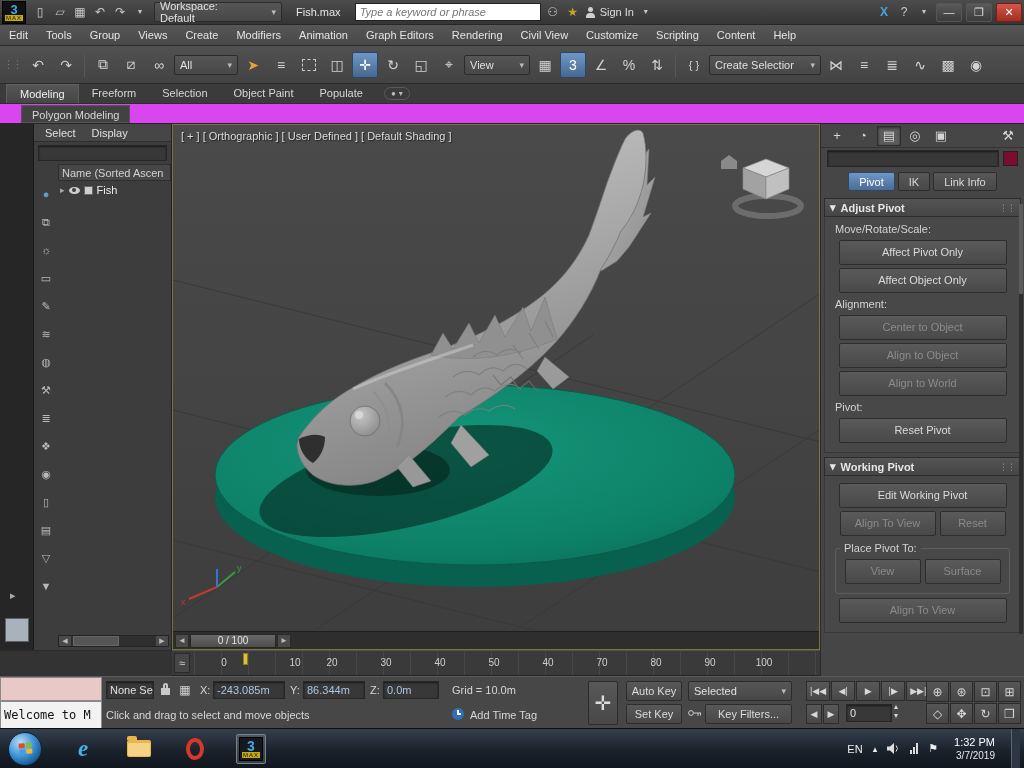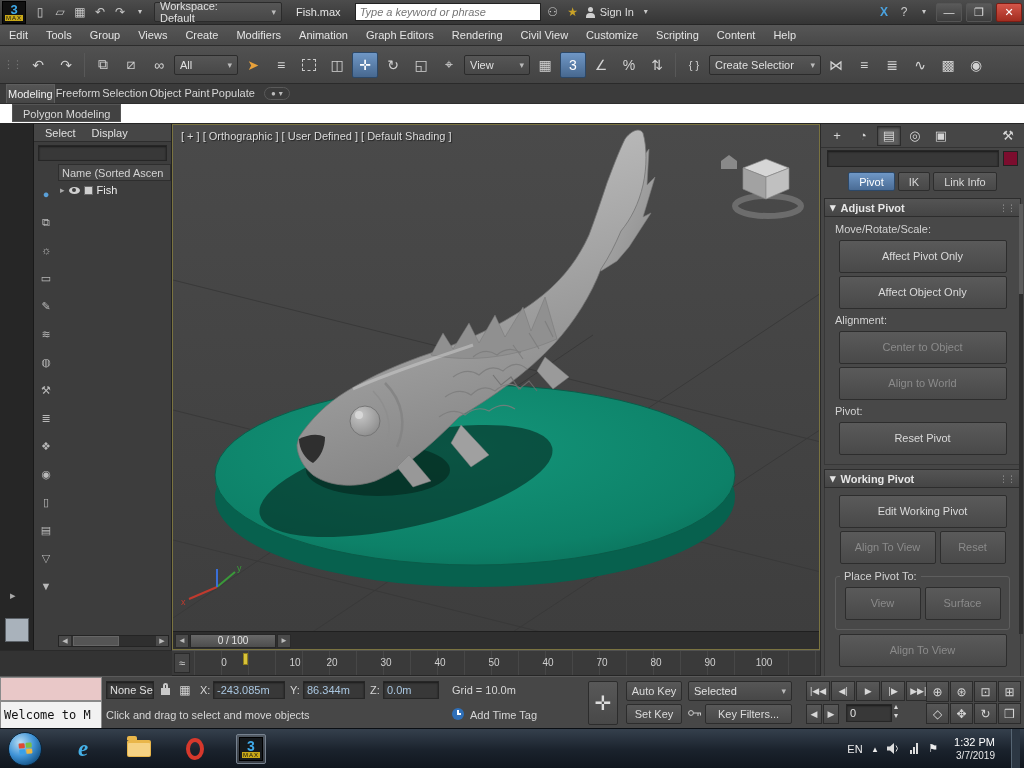--- a/index.html
+++ b/index.html
@@ -36,24 +36,24 @@
   .menubar{position:absolute;left:0;top:25px;width:100%;height:21px;background:linear-gradient(#565656,#484848);display:flex;align-items:center;border-bottom:1px solid #2c2c2c}
   .menubar .mi{padding:0 9px;height:21px;line-height:21px;color:#e4e4e4;font-size:11px}
 
   
   .toolbar{position:absolute;left:0;top:46px;width:100%;height:38px;background:linear-gradient(#515151,#434343);display:flex;align-items:center;gap:2px;padding:0 3px;border-bottom:1px solid #2a2a2a}
   .grip{color:#777;font-size:11px;letter-spacing:-2px;margin-right:2px}
   .dashbox{width:14px;height:12px;border:1px dashed #c9c9c9}
 
   
   .ribtabs{position:absolute;left:0;top:84px;width:100%;height:20px;background:#3b3b3b;display:flex;align-items:flex-end;padding-left:6px;border-bottom:1px solid #2e2e2e}
-  .ribtab{padding:0 1px;height:19px;line-height:19px;color:#d6d6d6}
+  .ribtab{padding:0 13px;height:19px;line-height:19px;color:#d6d6d6}
   .ribtab.active{background:linear-gradient(#555,#464646);border:1px solid #5e5e5e;border-bottom:none;color:#f0f0f0}
   .ribpill{margin-left:8px;height:13px;border:1px solid #5a5a5a;border-radius:7px;display:flex;align-items:center;gap:3px;padding:0 6px;margin-bottom:3px;color:#bbb;font-size:8px}
-  .ribsub{position:absolute;left:0;top:104px;width:100%;height:20px;background:#ffffff;display:flex;padding-left:12px;border-bottom:1px solid #262626}
+  .ribsub{position:absolute;left:0;top:104px;width:100%;height:20px;background:#d946ef;display:flex;align-items:center;padding-left:21px;border-bottom:1px solid #262626}
   .ribsubtab{padding:0 10px;height:18px;line-height:18px;background:#424242;border:1px solid #555;color:#d8d8d8}
 
   
   .lstrip{position:absolute;left:0;top:124px;width:34px;height:526px;background:#262626;border-right:1px solid #191919}
   .strip-arrow{position:absolute;left:10px;bottom:48px;color:#aaa;font-size:11px}
   .strip-square{position:absolute;left:5px;bottom:8px;width:24px;height:24px;background:#a9b2bb;border:1px solid #5c6268}
 
   
   .explorer{position:absolute;left:34px;top:124px;width:138px;height:526px;background:#3d3d3d;border-right:1px solid #222}
   .exp-tabs{height:18px;background:#464646;display:flex;gap:2px;padding:0 4px;align-items:center;border-bottom:1px solid #2d2d2d}
@@ -97,21 +97,21 @@
   .cname .fld{flex:1;height:17px}
   .swatch{width:15px;height:15px;background:#7c0d2e;border:1px solid #222}
   .segrow{display:flex;gap:3px;justify-content:center;padding:3px 0 7px}
   .segbtn{height:19px;line-height:18px;padding:0 10px;background:linear-gradient(#585858,#484848);border:1px solid #2d2d2d;border-radius:2px;color:#d8d8d8}
   .segbtn.on{background:linear-gradient(#6f97c6,#4a6c95);border-color:#2c4868;color:#fff}
   .rollout{margin:0 3px 4px}
   .rhead{height:19px;background:linear-gradient(#545454,#454545);border:1px solid #2d2d2d;display:flex;align-items:center;gap:5px;padding:0 5px;font-weight:bold;color:#e6e6e6}
   .rhead .rg{margin-left:auto;color:#9a9a9a;font-weight:normal;font-size:9px;letter-spacing:-1px}
   .rbody{background:#484848;border:1px solid #383838;border-top:none;padding:4px 0 6px}
   .clabel{padding:2px 10px;color:#d2d2d2}
-  .cbtn{display:block;margin:3px auto;width:168px;height:33px;background:linear-gradient(#5a5a5a,#494949);border:1px solid #2d2d2d;border-radius:2px;color:#dadada;font-size:11px;text-align:center;line-height:19px;font-family:"Liberation Sans",sans-serif}
+  .cbtn{display:block;margin:3px auto;width:168px;height:25px;background:linear-gradient(#5a5a5a,#494949);border:1px solid #2d2d2d;border-radius:2px;color:#dadada;font-size:11px;text-align:center;line-height:19px;font-family:"Liberation Sans",sans-serif}
   .cbtn.dis{color:#8b8b8b}
   .btnrow{display:flex;gap:4px;justify-content:center;margin:3px 0}
   .btnrow .cbtn{display:inline-block;margin:0}
   .fset{margin:6px 10px 4px;border:1px solid #5e5e5e;border-radius:3px;padding:2px 4px 6px}
   .fset legend{padding:0 4px;color:#d2d2d2;font-size:11px}
   .cscroll{position:absolute;right:1px;top:80px;width:4px;height:430px;background:#2e2e2e}
   .cscroll .th{width:4px;height:90px;background:#5c5c5c}
 
   
   .status{position:absolute;left:0;top:676px;width:100%;height:52px;background:#474747;border-top:1px solid #5a5a5a}
@@ -448,20 +448,21 @@
         <span>▾</span>
         <span>Adjust Pivot</span>
         <span class="rg">⋮⋮</span>
       </div>
       <div class="rbody">
         <div class="clabel">Move/Rotate/Scale:</div>
         <button class="cbtn">Affect Pivot Only</button>
         <button class="cbtn">Affect Object Only</button>
         <div class="clabel">Alignment:</div>
         <button class="cbtn dis">Center to Object</button>
+        <button class="cbtn dis">Align to Object</button>
         <button class="cbtn dis">Align to World</button>
         <div class="clabel">Pivot:</div>
         <button class="cbtn">Reset Pivot</button>
       </div>
     </div>
 
     <div class="rollout">
       <div class="rhead">
         <span>▾</span>
         <span>Working Pivot</span>

